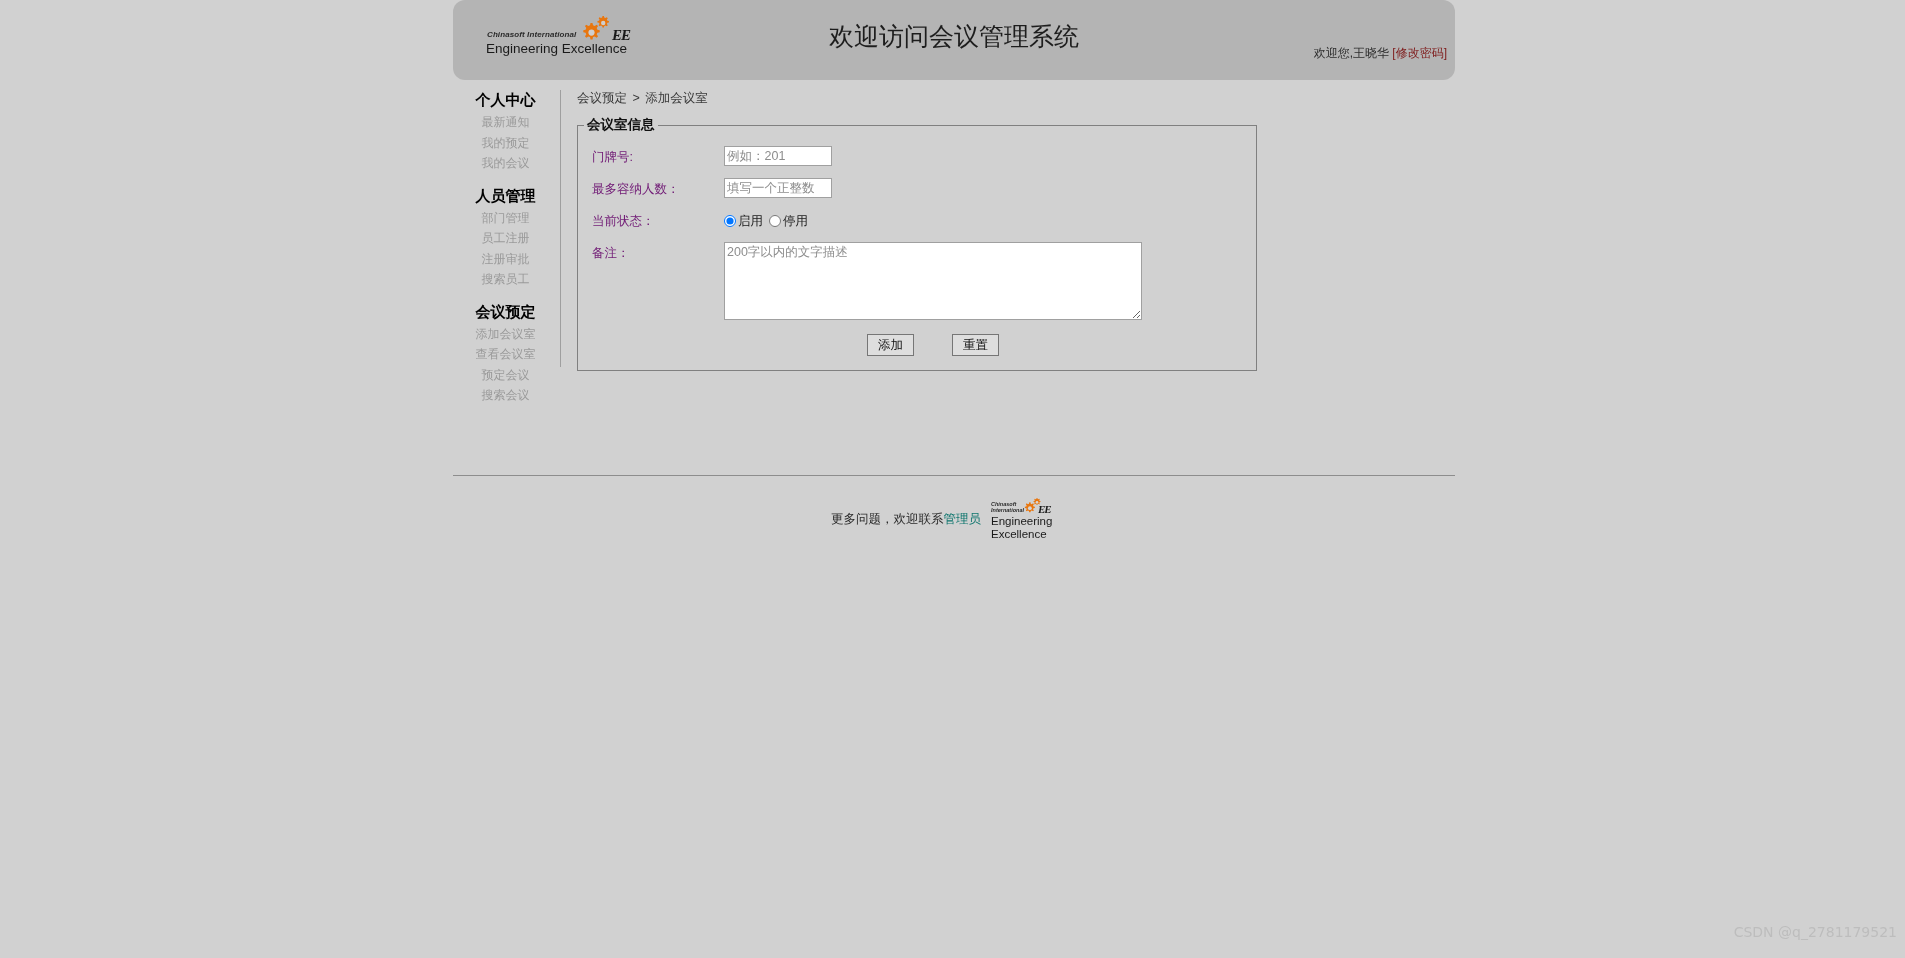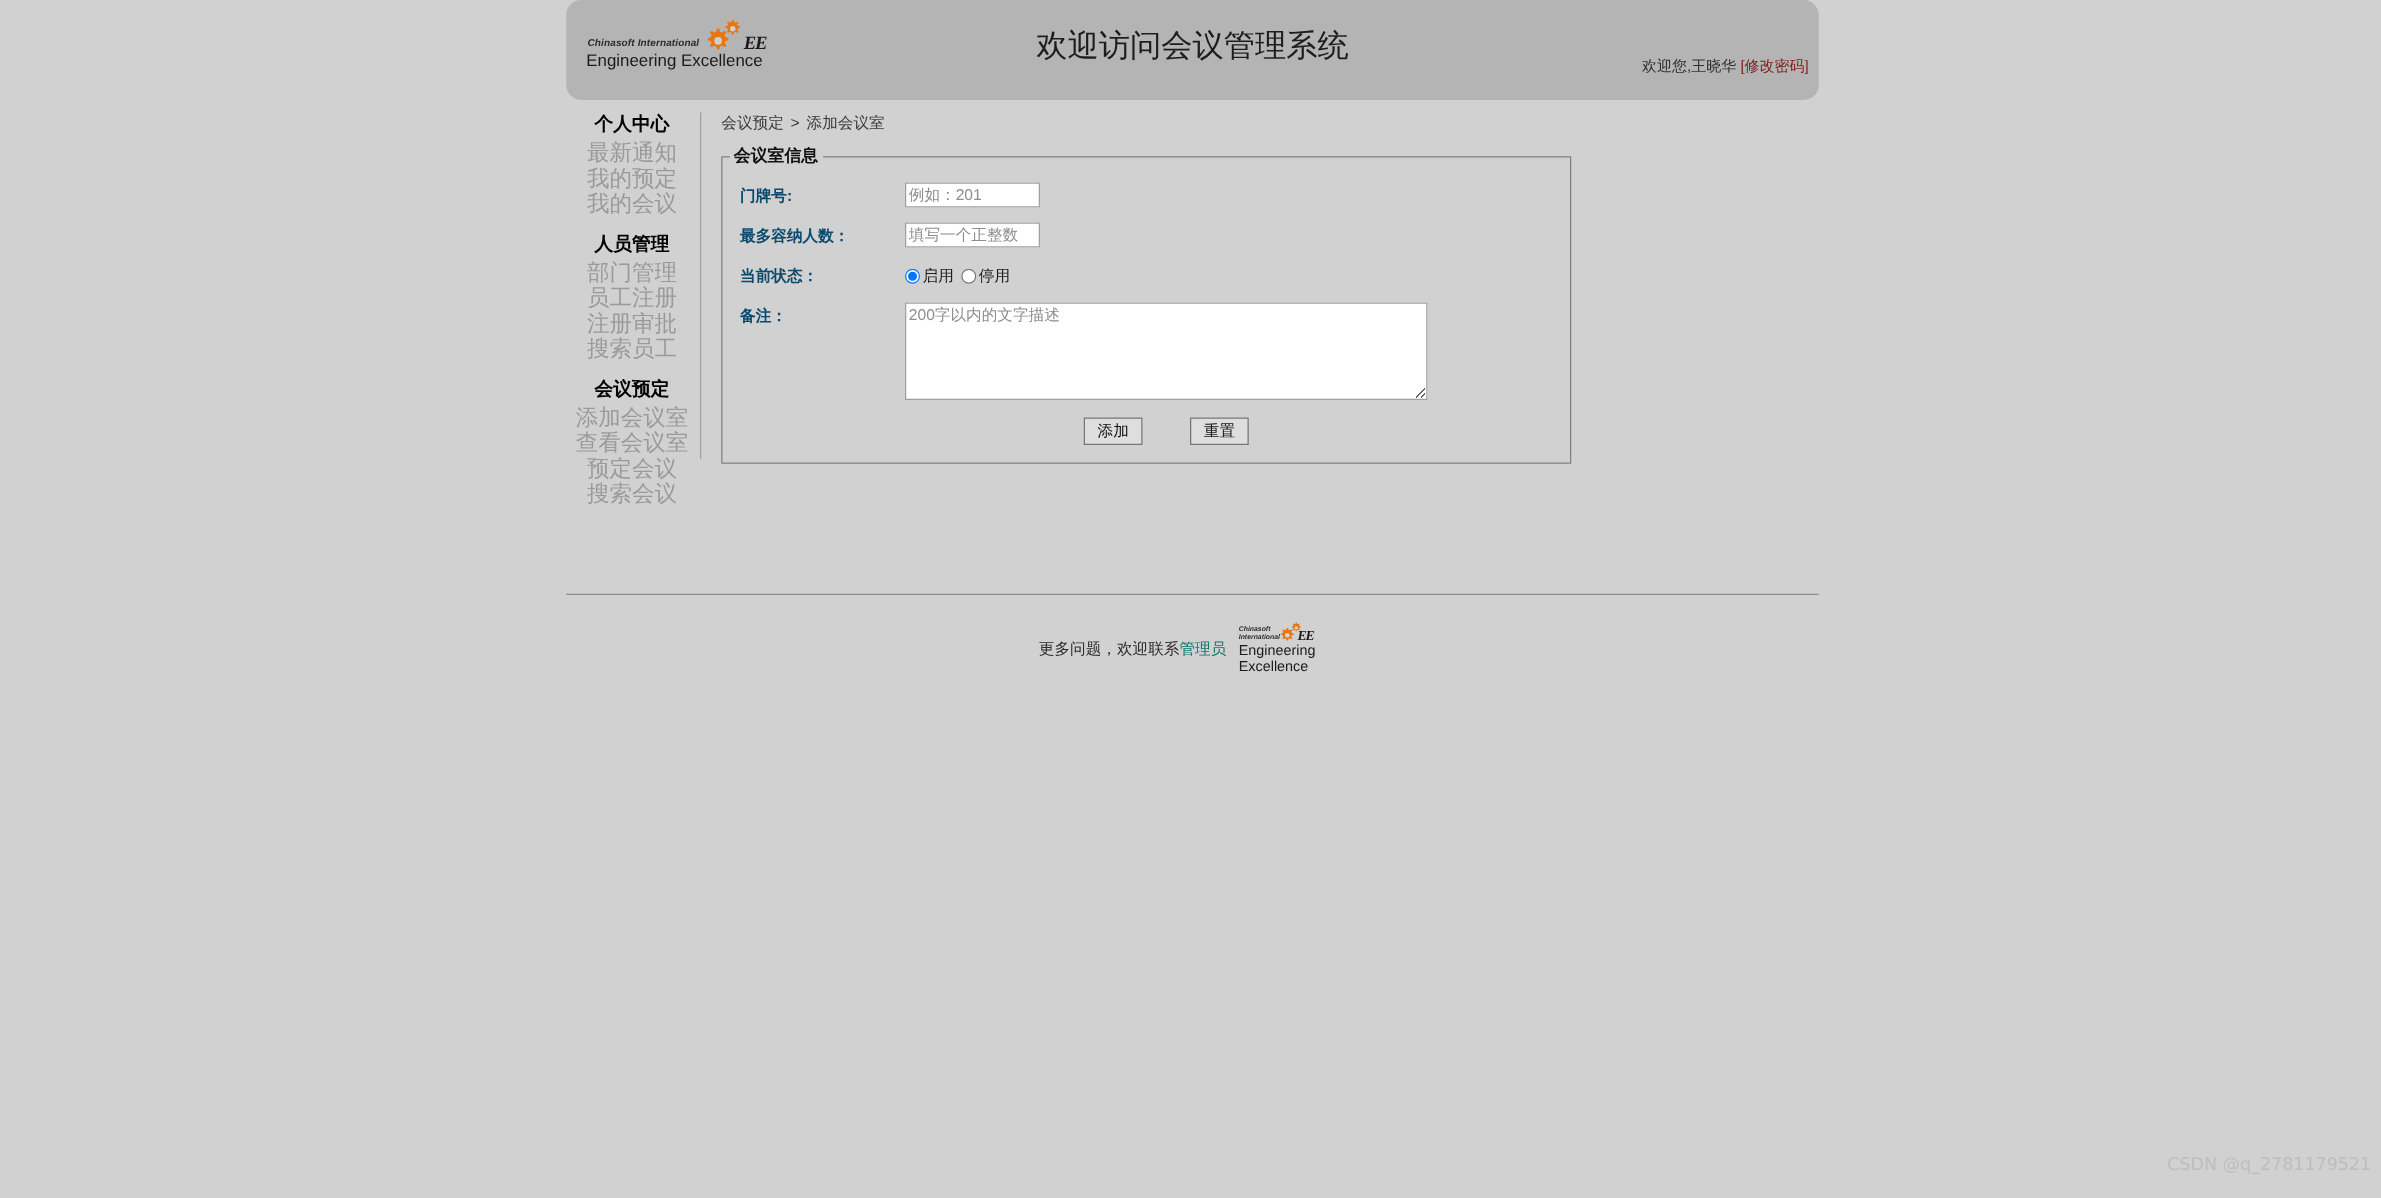--- a/index.html
+++ b/index.html
@@ -26,21 +26,21 @@
   
   .header {
     position: relative;
     height: 80px;
     background: #b4b4b4;
     border-radius: 12px;
     overflow: hidden;
   }
   .logo-head {
     position: absolute;
-    left: 15px;
+    left: 32px;
     top: 14px;
     width: 140px;
     height: 52px;
   }
   .logo-txt1 {
     position: absolute;
     left: 2px;
     top: 16px;
     font-size: 8px;
     font-style: italic;
@@ -111,21 +111,21 @@
   .nav-group-title {
     font-size: 15px;
     font-weight: bold;
     color: #000;
     margin-top: 12px;
     margin-bottom: 2px;
     line-height: 20px;
   }
   .sidebar .nav-group:first-child .nav-group-title { margin-top: 0; }
   .nav-item {
-    font-size: 18px;
+    font-size: 12px;
     color: #9a9a9a;
     line-height: 20.5px;
     cursor: pointer;
   }
   .vsep {
     position: absolute;
     left: 107px;
     top: 0;
     width: 1px;
     height: 277px;
@@ -165,25 +165,24 @@
   .frow {
     display: flex;
     align-items: flex-start;
     margin-top: 10px;
   }
   .frow:first-of-type { margin-top: 12px; }
   .flabel {
     width: 132px;
     padding-left: 14px;
     font-size: 12.5px;
-    color: #0c4a6e;
+    color: #701a75;
     line-height: 22px;
     box-sizing: content-box;
     flex: 0 0 auto;
-    font-weight: bold;
   }
   .finput {
     width: 108px;
     height: 20px;
     box-sizing: border-box;
     border: 1px solid #a0a0a0;
     background: #fff;
     font-size: 12.5px;
     color: #1b1b1b;
     padding: 0 2px;

